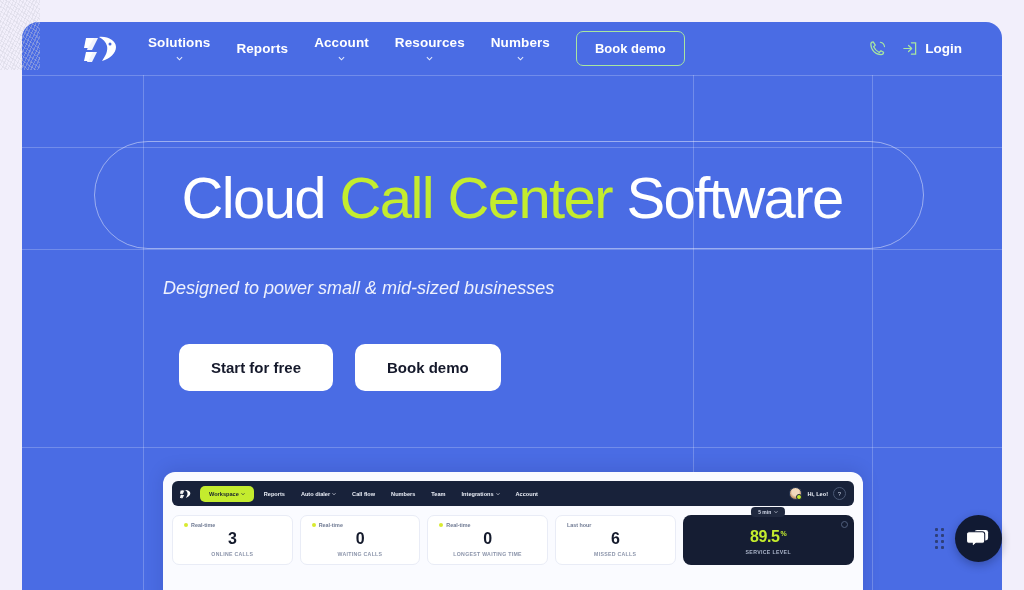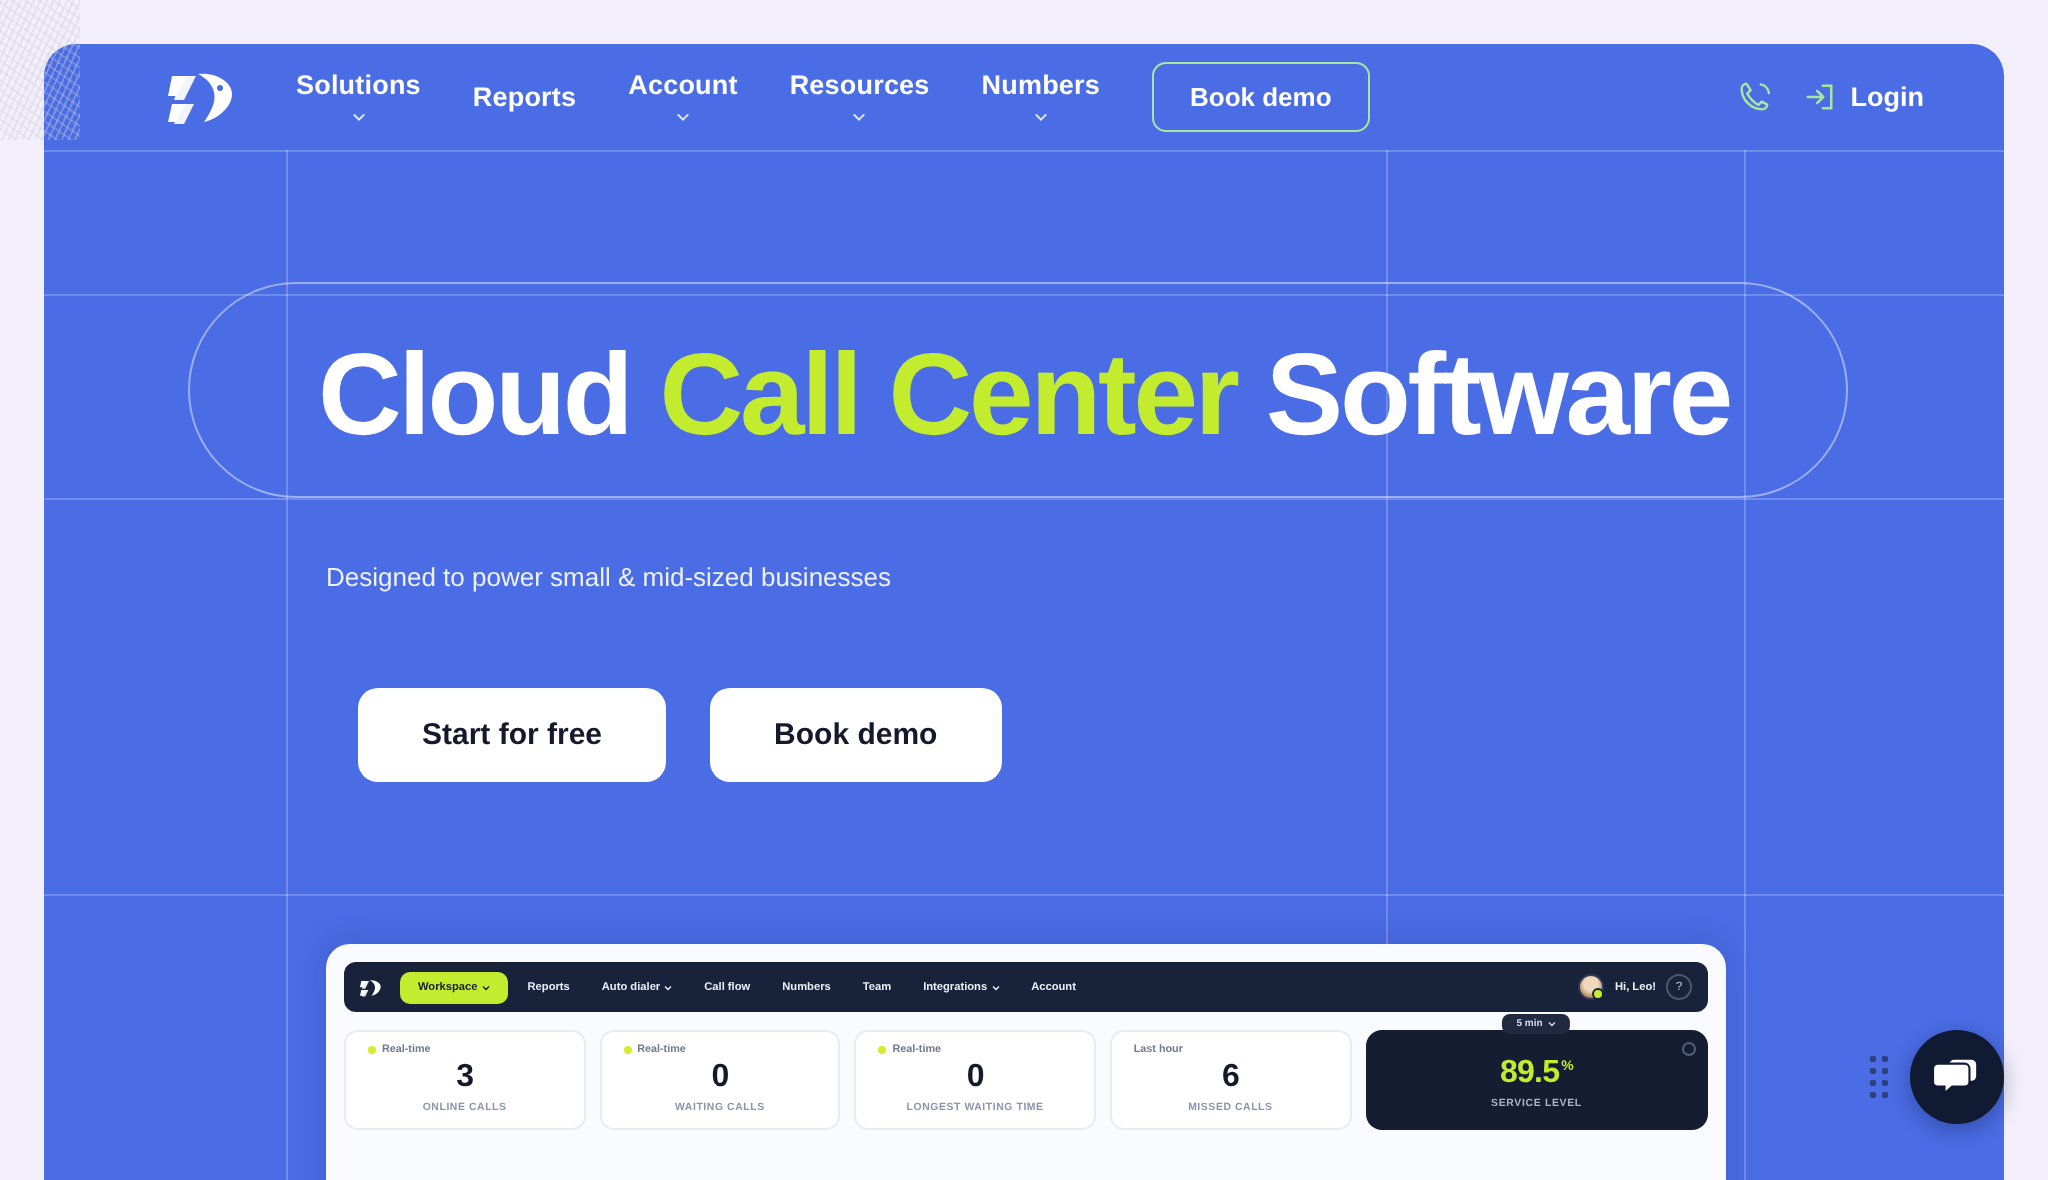--- a/index.html
+++ b/index.html
@@ -66,32 +66,32 @@
     left: 72px; top: 119px;
     width: 830px; height: 108px;
     border: 1.3px solid rgba(255,255,255,.45);
     border-radius: 999px;
     z-index: 3;
   }
   #headline {
     position: absolute;
     left: 0; top: 143px; width: 980px;
     text-align: center;
-    font-size: 58px; font-weight: 700;
+    font-size: 58px; font-weight: 400;
     letter-spacing: -1.6px;
     color: #fff; z-index: 4;
     line-height: 1.15;
   }
   #headline .accent { color: #c4ec2e; }
 
   
   #subtitle {
     position: absolute; left: 141px; top: 256px;
-    color: #eef1fd; font-size: 13px; line-height: 21px;
-    font-weight: 400; z-index: 4;
+    color: #eef1fd; font-size: 18px; line-height: 21px;
+    font-weight: 400; z-index: 4; font-style: italic;
   }
   #ctas { position: absolute; left: 141px; top: 322px; display: flex; gap: 22px; z-index: 4; padding-left: 16px; }
   .solid-btn {
     background: #fff; color: #15192b;
     border: none; border-radius: 10px;
     font-size: 15px; font-weight: 700;
     padding: 15px 32px; cursor: pointer;
     font-family: inherit; white-space: nowrap;
   }
 

